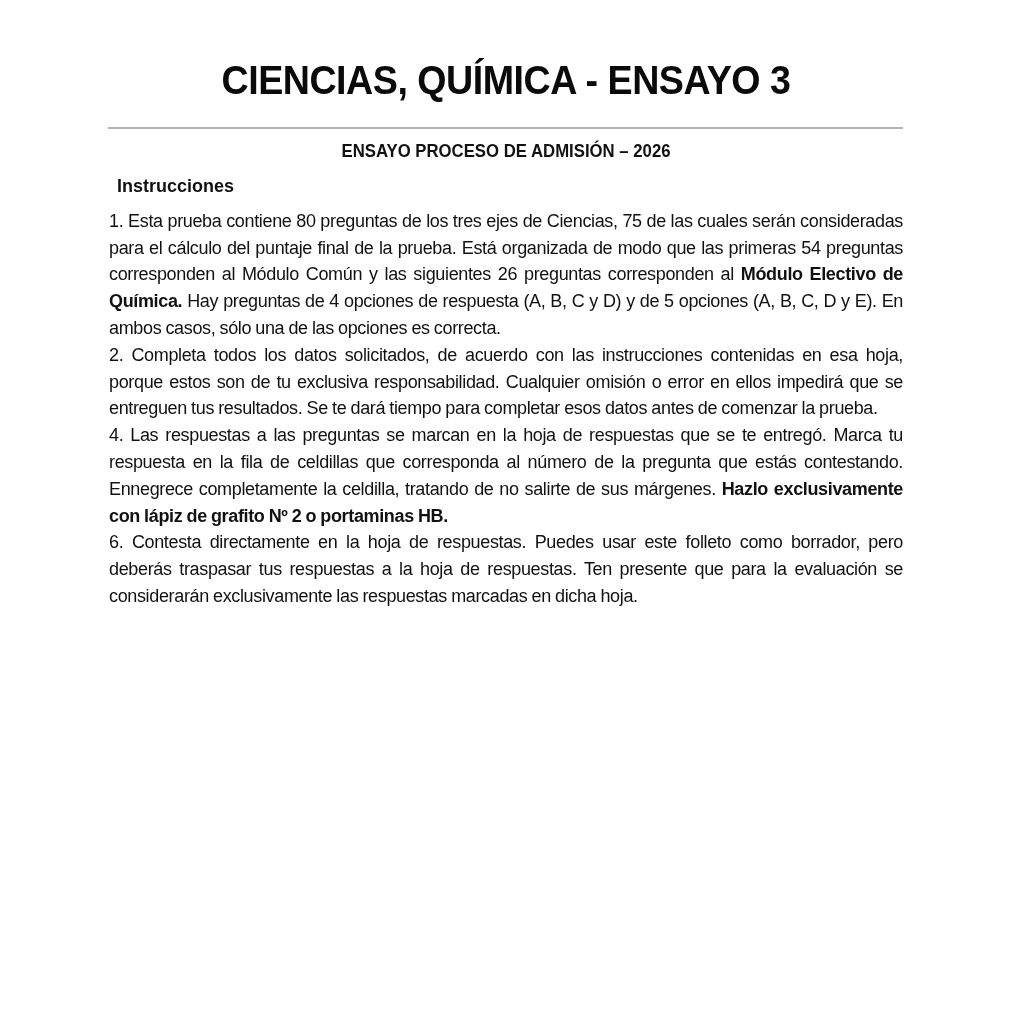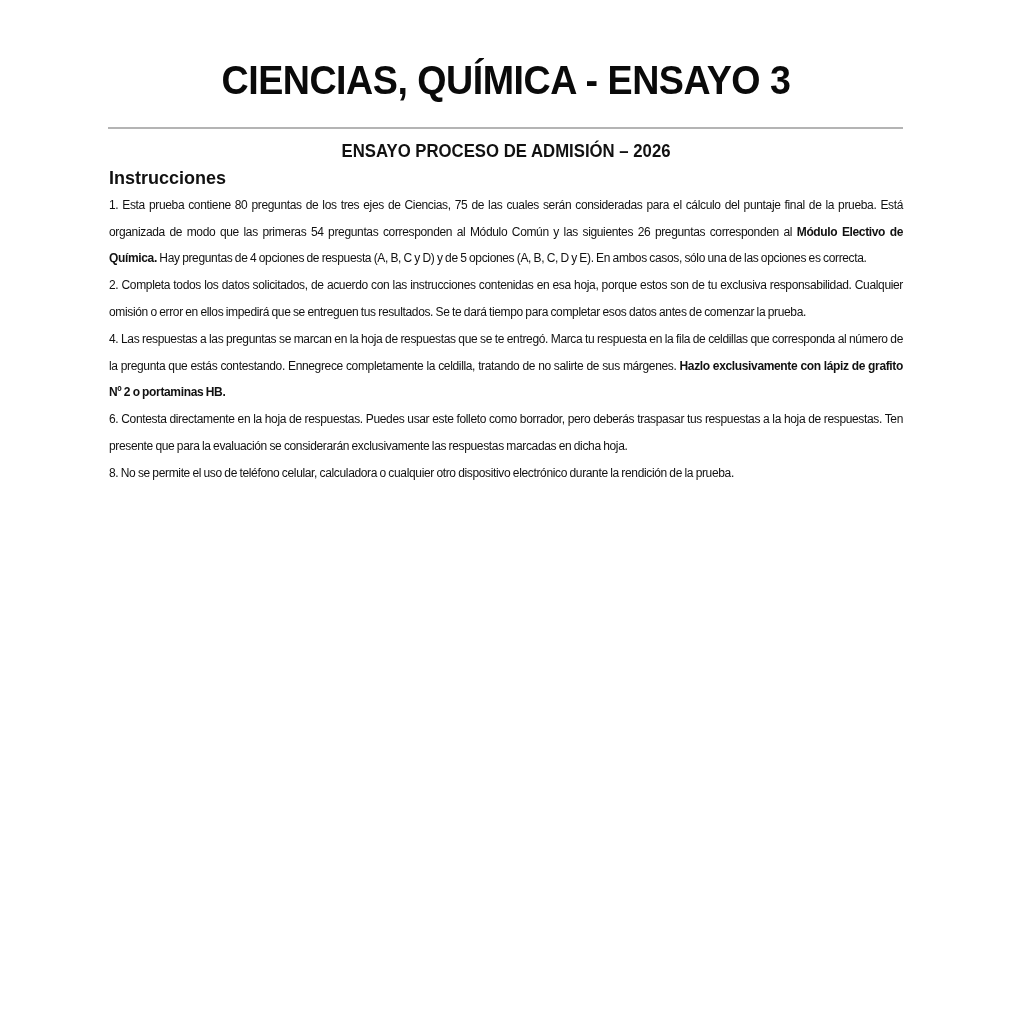--- a/index.html
+++ b/index.html
@@ -60,24 +60,24 @@
     .body {
       position: absolute;
       left: 0;
       top: 165px;
       width: 794px;
     }
     .heading {
       font-size: 18px;
       font-weight: bold;
       line-height: 26.8px;
-      margin: 0;
+      margin: 8px;
     }
     .item {
-      font-size: 12px;
+      font-size: 18px;
       line-height: 26.8px;
       text-align: justify;
       margin: 0;
       letter-spacing: -0.35px;
       word-spacing: -0.5px;
     }
     .item b {
       font-weight: bold;
     }
   </style>
@@ -104,17 +104,14 @@
     <p class="item">
       <span>4. Las respuestas a las preguntas se marcan en la hoja de respuestas que se te entregó. Marca tu respuesta en la fila de celdillas que corresponda al número de la pregunta que estás contestando. Ennegrece completamente la celdilla, tratando de no salirte de sus márgenes. </span><b>Hazlo exclusivamente con lápiz de grafito Nº 2 o portaminas HB.</b>
     </p>
 
 
     <p class="item">
       <span>6. Contesta directamente en la hoja de respuestas. Puedes usar este folleto como borrador, pero deberás traspasar tus respuestas a la hoja de respuestas. Ten presente que para la evaluación se considerarán exclusivamente las respuestas marcadas en dicha hoja.</span>
     </p>
 
 
-    <p class="item">
-      <span>8. No se permite el uso de teléfono celular, calculadora o cualquier otro dispositivo electrónico durante la rendición de la prueba.</span>
-    </p>
   </div>
 </div>
 
 </body></html>

